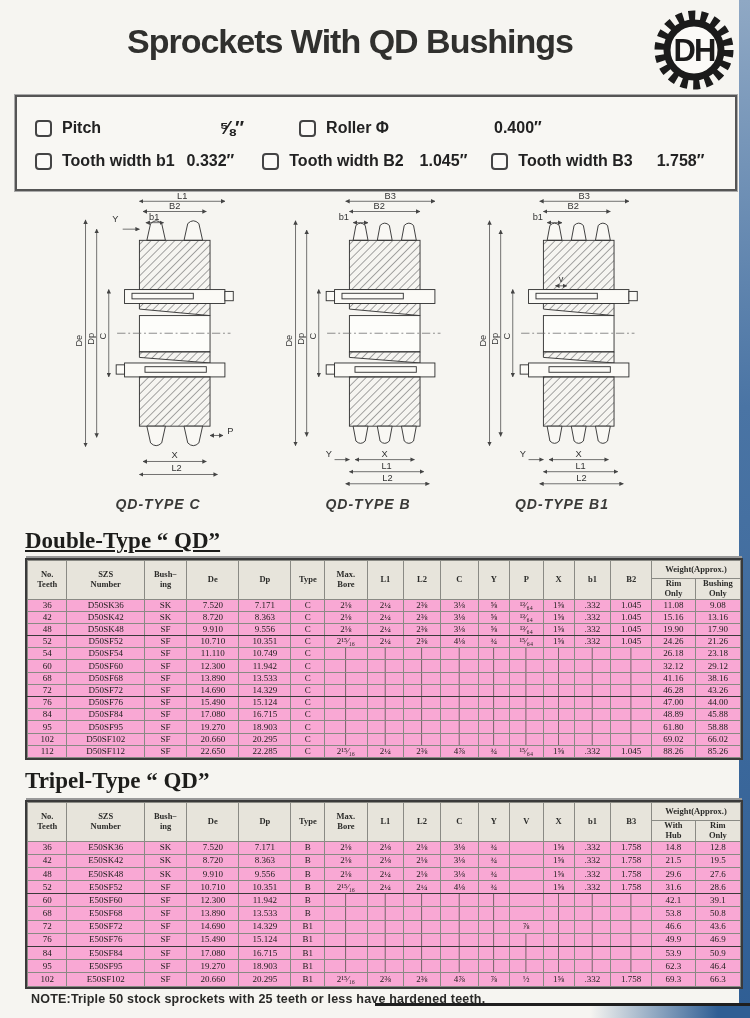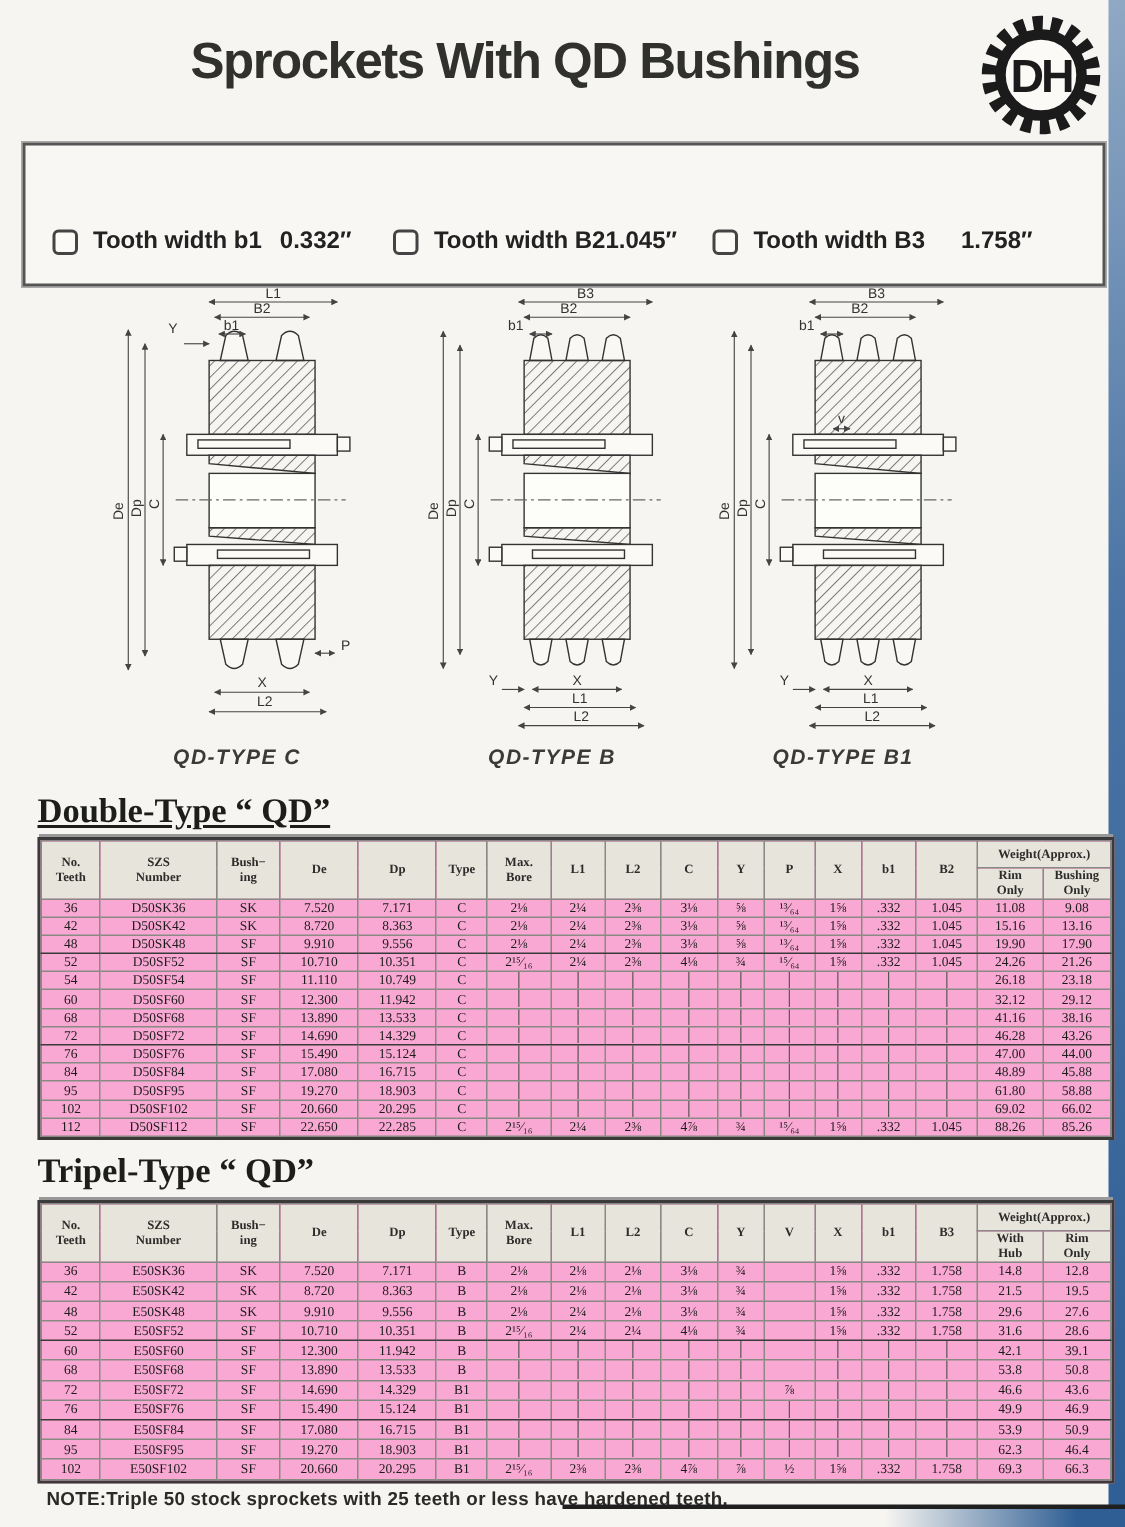--- a/index.html
+++ b/index.html
@@ -55,27 +55,35 @@
 <div class="abs page-title">Sprockets With QD Bushings</div>
 <div class="abs logo">
   <svg viewBox="0 0 92 88">
     <circle cx="46" cy="44" r="34" fill="none" stroke="#1b1b1b" stroke-width="11" stroke-dasharray="6.5 5.4"></circle>
     <circle cx="46" cy="44" r="27" fill="#fbfaf7" stroke="#1b1b1b" stroke-width="7"></circle>
     <text x="46" y="55" text-anchor="middle" style="font-size:31px;font-weight:bold;fill:#1b1b1b;letter-spacing:-2px;">DH</text>
   </svg>
 </div>
 
 <div class="abs spec-box">
+  <div class="spec-row r1">
+    <span class="cbx"></span>
+    <span class="spec-item">Pitch</span>
+    <span class="spec-val frac" style="margin-left:118px;">⅝″</span>
+    <span class="cbx" style="margin-left:55px;"></span>
+    <span class="spec-item">Roller Φ</span>
+    <span class="spec-val" style="margin-left:105px;">0.400″</span>
+  </div>
   <div class="spec-row r2">
     <span class="cbx"></span>
     <span class="spec-item">Tooth width b1</span>
     <span class="spec-val" style="margin-left:12px;">0.332″</span>
     <span class="cbx" style="margin-left:28px;"></span>
     <span class="spec-item">Tooth width B2</span>
-    <span class="spec-val" style="">1.045″</span>
+    <span class="spec-val" style="margin-left:16px;">1.045″</span>
     <span class="cbx" style="margin-left:24px;"></span>
     <span class="spec-item">Tooth width B3</span>
     <span class="spec-val" style="margin-left:24px;">1.758″</span>
   </div>
 </div>
 
 <div class="abs dia" style="left:58px;">
 <svg viewBox="0 0 200 325">
   <defs>
     <pattern id="h1" width="6" height="6" patternTransform="rotate(45)" patternUnits="userSpaceOnUse">

